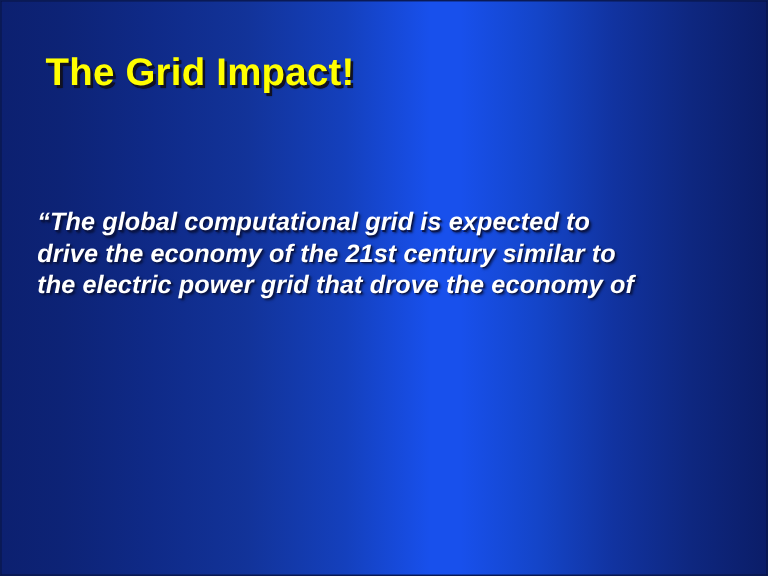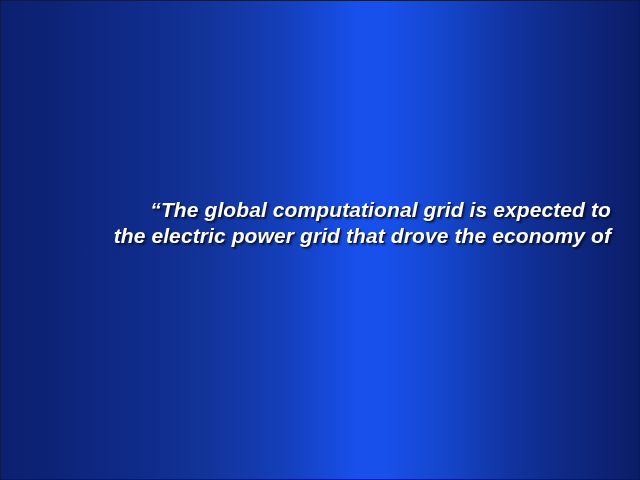--- a/index.html
+++ b/index.html
@@ -53,42 +53,44 @@
     white-space: nowrap;
     text-shadow:
       2px 2px 0 #111122,
       2px 2px 1px rgba(0,0,0,0.85);
   }
 
   
   #quote-block {
     position: absolute;
     left: 30px;
-    top: 196px;
+    top: 172px;
     width: 580px;
-    text-align: right;
+    text-align: left;
     color: #ffffff;
     font-size: 21px;
     font-weight: bold;
     font-style: italic;
     line-height: 26px;
     letter-spacing: 0.1px;
     text-shadow:
       1px 1px 0 rgba(10,20,70,0.9),
       2px 2px 2px rgba(0,0,10,0.55);
   }
   .quote-line {
     display: block;
     white-space: nowrap;
   }
 </style>
 </head>
 <body>
 
 <div id="slide">
 
+  <div id="slide-title">The Grid Impact!</div>
 
   <div id="quote-block">
     <span class="quote-line">“The global computational grid is expected to</span>
+    <span class="quote-line">drive the economy of the 21st century similar to</span>
     <span class="quote-line">the electric power grid that drove the economy of</span>
   </div>
 
 </div>
 
 </body></html>

